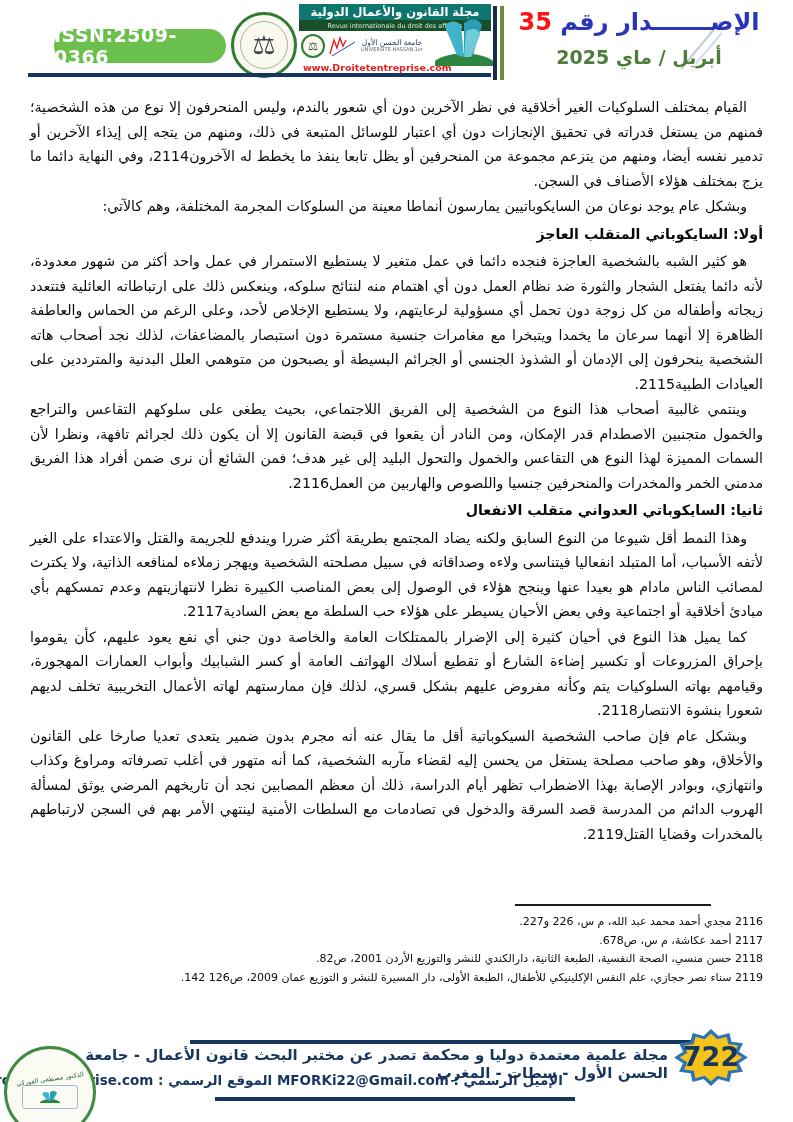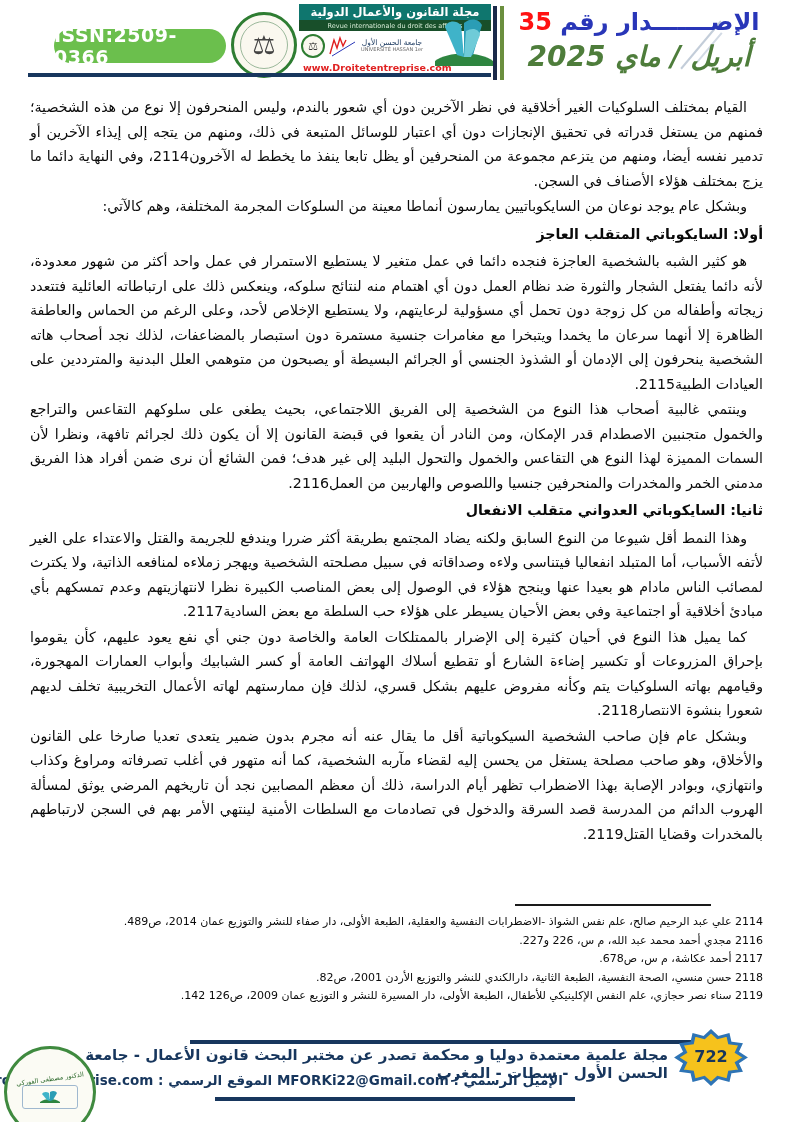--- a/index.html
+++ b/index.html
@@ -50,21 +50,21 @@
   .weblink{
     height:12px;font-size:9.5px;font-weight:bold;color:#e02020;
     display:flex;align-items:center;padding-left:4px;
   }
   .header-rule{position:absolute;left:28px;top:73px;width:463px;height:4px;background:#17365d;}
   .vbar-navy{position:absolute;left:493px;top:6px;width:4px;height:74px;background:#1b2a4a;}
   .vbar-green{position:absolute;left:500px;top:6px;width:4px;height:74px;background:#6b8f3e;}
   .issue-block{position:absolute;left:508px;top:6px;width:262px;direction:rtl;text-align:center;}
   .issue-line{font-size:24px;font-weight:bold;color:#2936b8;line-height:32px;white-space:nowrap;}
   .issue-line .num{color:#ff1212;}
-  .date-line{font-size:28px;font-weight:bold;color:#4e7d3b;line-height:30px;margin-top:4px;white-space:nowrap;font-style:italic;}
+  .date-line{font-size:19px;font-weight:bold;color:#4e7d3b;line-height:30px;margin-top:4px;white-space:nowrap;}
   .diag1{position:absolute;left:700px;top:14px;width:2px;height:62px;background:#c3cdd9;transform:rotate(40deg);}
   .diag2{position:absolute;left:708px;top:28px;width:1.5px;height:40px;background:#d2dae4;transform:rotate(40deg);}
   
   .body-text{
     position:absolute;top:95px;right:30px;left:30px;
     direction:rtl;text-align:justify;font-size:14.2px;line-height:24.5px;color:#0a0a0a;
   }
   .body-text p{margin:0 0 1px 0;text-indent:16px;}
   .body-text p.heading{font-weight:bold;text-indent:0;margin:3px 0;}
   
@@ -81,21 +81,21 @@
     font-size:15px;font-weight:bold;color:#17365d;
   }
   .foot-line2{
     position:absolute;left:130px;right:230px;top:1072px;direction:rtl;text-align:center;
     font-size:13.5px;font-weight:bold;color:#17365d;white-space:nowrap;
   }
   .foot-rule-bottom{position:absolute;left:215px;top:1097px;width:360px;height:3.5px;background:#17365d;}
   .page-badge{position:absolute;left:674px;top:1029px;width:74px;height:57px;}
   .page-badge .num{
     position:absolute;inset:0;display:flex;align-items:center;justify-content:center;
-    font-size:16px;font-weight:bold;color:#17365d;padding-bottom:2px;
+    font-size:27px;font-weight:bold;color:#17365d;padding-bottom:2px;
   }
   .stamp{
     position:absolute;left:4px;top:1046px;width:92px;height:92px;border-radius:50%;
     border:3px solid #3f8a3f;background:#fbfbf4;box-sizing:border-box;
     display:flex;flex-direction:column;align-items:center;justify-content:center;gap:2px;
   }
   .stamp .arc-text{font-size:6.5px;color:#2e6b2e;direction:rtl;transform:rotate(-8deg);}
   .stamp .mid{width:54px;height:22px;border:1px solid #9fb8cf;border-radius:3px;
     display:flex;align-items:center;justify-content:center;gap:2px;font-size:8px;color:#17365d;}
 </style>
@@ -156,21 +156,20 @@
     <p>هو كثير الشبه بالشخصية العاجزة فنجده دائما في عمل متغير لا يستطيع الاستمرار في عمل واحد أكثر من شهور معدودة، لأنه دائما يفتعل الشجار والثورة ضد نظام العمل دون أي اهتمام منه لنتائج سلوكه، وينعكس ذلك على ارتباطاته العائلية فتتعدد زيجاته وأطفاله من كل زوجة دون تحمل أي مسؤولية لرعايتهم، ولا يستطيع الإخلاص لأحد، وعلى الرغم من الحماس والعاطفة الظاهرة إلا أنهما سرعان ما يخمدا ويتبخرا مع مغامرات جنسية مستمرة دون استبصار بالمضاعفات، لذلك نجد أصحاب هاته الشخصية ينحرفون إلى الإدمان أو الشذوذ الجنسي أو الجرائم البسيطة أو يصبحون من متوهمي العلل البدنية والمترددين على العيادات الطبية2115.</p>
     <p>وينتمي غالبية أصحاب هذا النوع من الشخصية إلى الفريق اللاجتماعي، بحيث يطغى على سلوكهم التقاعس والتراجع والخمول متجنبين الاصطدام قدر الإمكان، ومن النادر أن يقعوا في قبضة القانون إلا أن يكون ذلك لجرائم تافهة، ونظرا لأن السمات المميزة لهذا النوع هي التقاعس والخمول والتحول البليد إلى غير هدف؛ فمن الشائع أن نرى ضمن أفراد هذا الفريق مدمني الخمر والمخدرات والمنحرفين جنسيا واللصوص والهاربين من العمل2116.</p>
     <p class="heading">ثانيا: السايكوباتي العدواني متقلب الانفعال</p>
     <p>وهذا النمط أقل شيوعا من النوع السابق ولكنه يضاد المجتمع بطريقة أكثر ضررا ويندفع للجريمة والقتل والاعتداء على الغير لأتفه الأسباب، أما المتبلد انفعاليا فيتناسى ولاءه وصداقاته في سبيل مصلحته الشخصية ويهجر زملاءه لمنافعه الذاتية، ولا يكترث لمصائب الناس مادام هو بعيدا عنها وينجح هؤلاء في الوصول إلى بعض المناصب الكبيرة نظرا لانتهازيتهم وعدم تمسكهم بأي مبادئ أخلاقية أو اجتماعية وفي بعض الأحيان يسيطر على هؤلاء حب السلطة مع بعض السادية2117.</p>
     <p>كما يميل هذا النوع في أحيان كثيرة إلى الإضرار بالممتلكات العامة والخاصة دون جني أي نفع يعود عليهم، كأن يقوموا بإحراق المزروعات أو تكسير إضاءة الشارع أو تقطيع أسلاك الهواتف العامة أو كسر الشبابيك وأبواب العمارات المهجورة، وقيامهم بهاته السلوكيات يتم وكأنه مفروض عليهم بشكل قسري، لذلك فإن ممارستهم لهاته الأعمال التخريبية تخلف لديهم شعورا بنشوة الانتصار2118.</p>
     <p>وبشكل عام فإن صاحب الشخصية السيكوباتية أقل ما يقال عنه أنه مجرم بدون ضمير يتعدى تعديا صارخا على القانون والأخلاق، وهو صاحب مصلحة يستغل من يحسن إليه لقضاء مآربه الشخصية، كما أنه متهور في أغلب تصرفاته ومراوغ وكذاب وانتهازي، وبوادر الإصابة بهذا الاضطراب تظهر أيام الدراسة، ذلك أن معظم المصابين نجد أن تاريخهم المرضي يوثق لمسألة الهروب الدائم من المدرسة قصد السرقة والدخول في تصادمات مع السلطات الأمنية لينتهي الأمر بهم في السجن لارتباطهم بالمخدرات وقضايا القتل2119.</p>
   </div>
 
   <div class="footnotes">
     <div class="fn-sep"></div>
-    <div class="fn"><span class="fn-num">2114</span> <span>علي عبد الرحيم صالح، علم نفس الشواذ -الاضطرابات النفسية والعقلية، الطبعة الأولى، دار صفاء للنشر والتوزيع عمان 2014، ص489.</span></div>
     <div class="fn"><span class="fn-num">2116</span> <span>مجدي أحمد محمد عبد الله، م س، 226 و227.</span></div>
     <div class="fn"><span class="fn-num">2117</span> <span>أحمد عكاشة، م س،  ص678.</span></div>
     <div class="fn"><span class="fn-num">2118</span> <span>حسن منسي، الصحة النفسية، الطبعة الثانية، دارالكندي للنشر والتوزيع الأردن 2001، ص82.</span></div>
     <div class="fn"><span class="fn-num">2119</span> <span>سناء نصر حجازي، علم النفس الإكلينيكي للأطفال، الطبعة الأولى، دار المسيرة للنشر و التوزيع عمان 2009، ص126 142.</span></div>
   </div>
 
   <div class="foot-rule-top"></div>
 
   <div class="foot-line1">مجلة علمية معتمدة  دوليا و محكمة تصدر عن مختبر البحث قانون الأعمال - جامعة الحسن الأول - سطات - المغرب</div>
 

